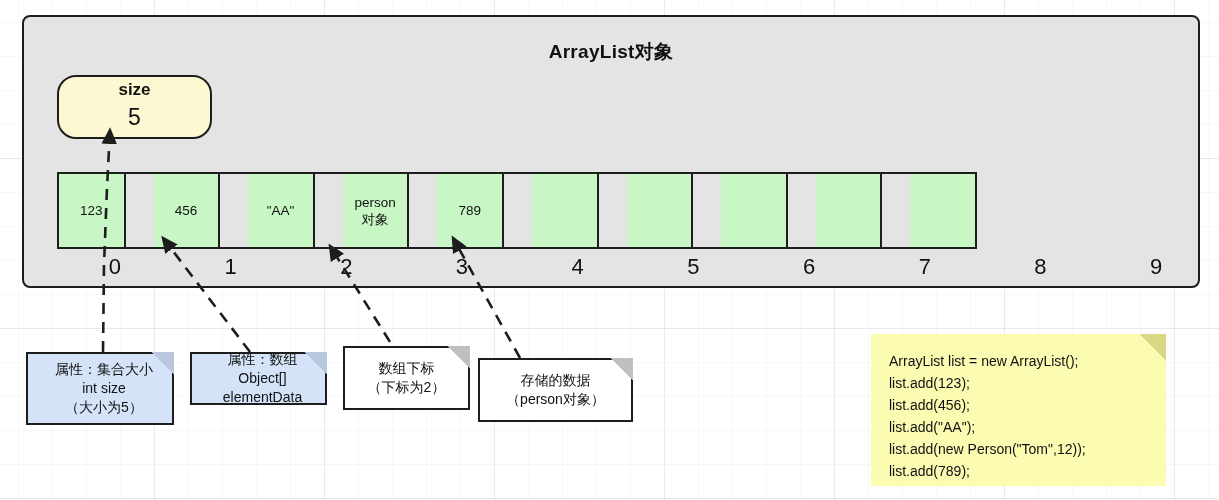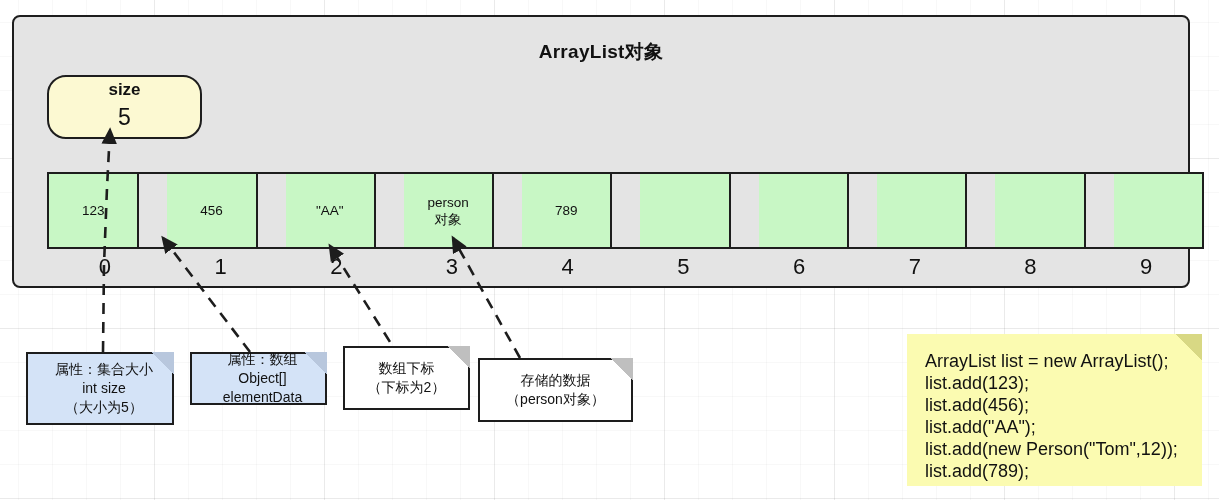--- a/index.html
+++ b/index.html
@@ -13,21 +13,21 @@
       linear-gradient(to right, rgba(0,0,0,0.028) 1px, transparent 1px),
       linear-gradient(to bottom, rgba(0,0,0,0.028) 1px, transparent 1px);
     background-size:170px 170px,170px 170px,34px 34px,34px 34px;
     background-position:-16px -12px,-16px -12px,-16px -12px,-16px -12px;
     font-family:"Liberation Sans","DejaVu Sans",sans-serif;
     color:#111;
   }
 
   
   #arraylist-container{
-    position:absolute;left:12px;top:15px;width:1178px;height:273px;
+    position:absolute;left:22px;top:15px;width:1178px;height:273px;
     background:#e4e4e4;border:2.5px solid #1d1d1d;border-radius:8px;
     box-sizing:border-box;
   }
   #container-title{
     position:absolute;left:0;top:22px;width:100%;
     text-align:center;font-size:19px;font-weight:bold;letter-spacing:.3px;
   }
 
   
   #size-box{
@@ -35,21 +35,21 @@
     background:#fcf9d2;border:2.5px solid #1d1d1d;border-radius:19px;
     box-sizing:border-box;
     display:flex;flex-direction:column;align-items:center;justify-content:flex-start;
     padding-top:3px;
   }
   #size-label{font-size:17px;font-weight:bold;line-height:20px;}
   #size-value{font-size:23px;line-height:30px;margin-top:2px;}
 
   
   #array-row{
-    position:absolute;left:33px;top:155px;width:1157px;height:77px;
+    position:absolute;left:33px;top:155px;width:920px;height:77px;
     display:flex;box-sizing:border-box;
     border:2.5px solid #1d1d1d;
     gap:28px;
   }
   .array-cell{
     flex:1 1 0;background:#c8f7c5;
     border-right:2.5px solid #1d1d1d;
     box-sizing:border-box;
     display:flex;align-items:center;justify-content:center;
     font-size:13.5px;line-height:17px;text-align:center;white-space:pre-line;
@@ -85,21 +85,21 @@
   #note-size{left:26px;top:352px;width:148px;height:73px;}
   #note-elementdata{left:190px;top:352px;width:137px;height:53px;}
   #note-index{left:343px;top:346px;width:127px;height:64px;}
   #note-data{left:478px;top:358px;width:155px;height:64px;}
 
   
   #code-note{
     position:absolute;left:871px;top:334px;width:295px;height:152px;
     background:#fbfbb1;box-sizing:border-box;
     padding:16px 0 0 18px;
-    font-size:18px;line-height:22px;margin-left:36px;
+    font-size:14px;line-height:22px;
   }
   #code-note .codefold{
     position:absolute;right:0;top:0;width:26px;height:26px;
     background:linear-gradient(225deg,#d8d884 0%,#d8d884 50%,transparent 50.5%);
   }
   .code-line{white-space:pre;}
 
   
   #arrows{position:absolute;left:0;top:0;width:1219px;height:500px;pointer-events:none;}
 </style>

